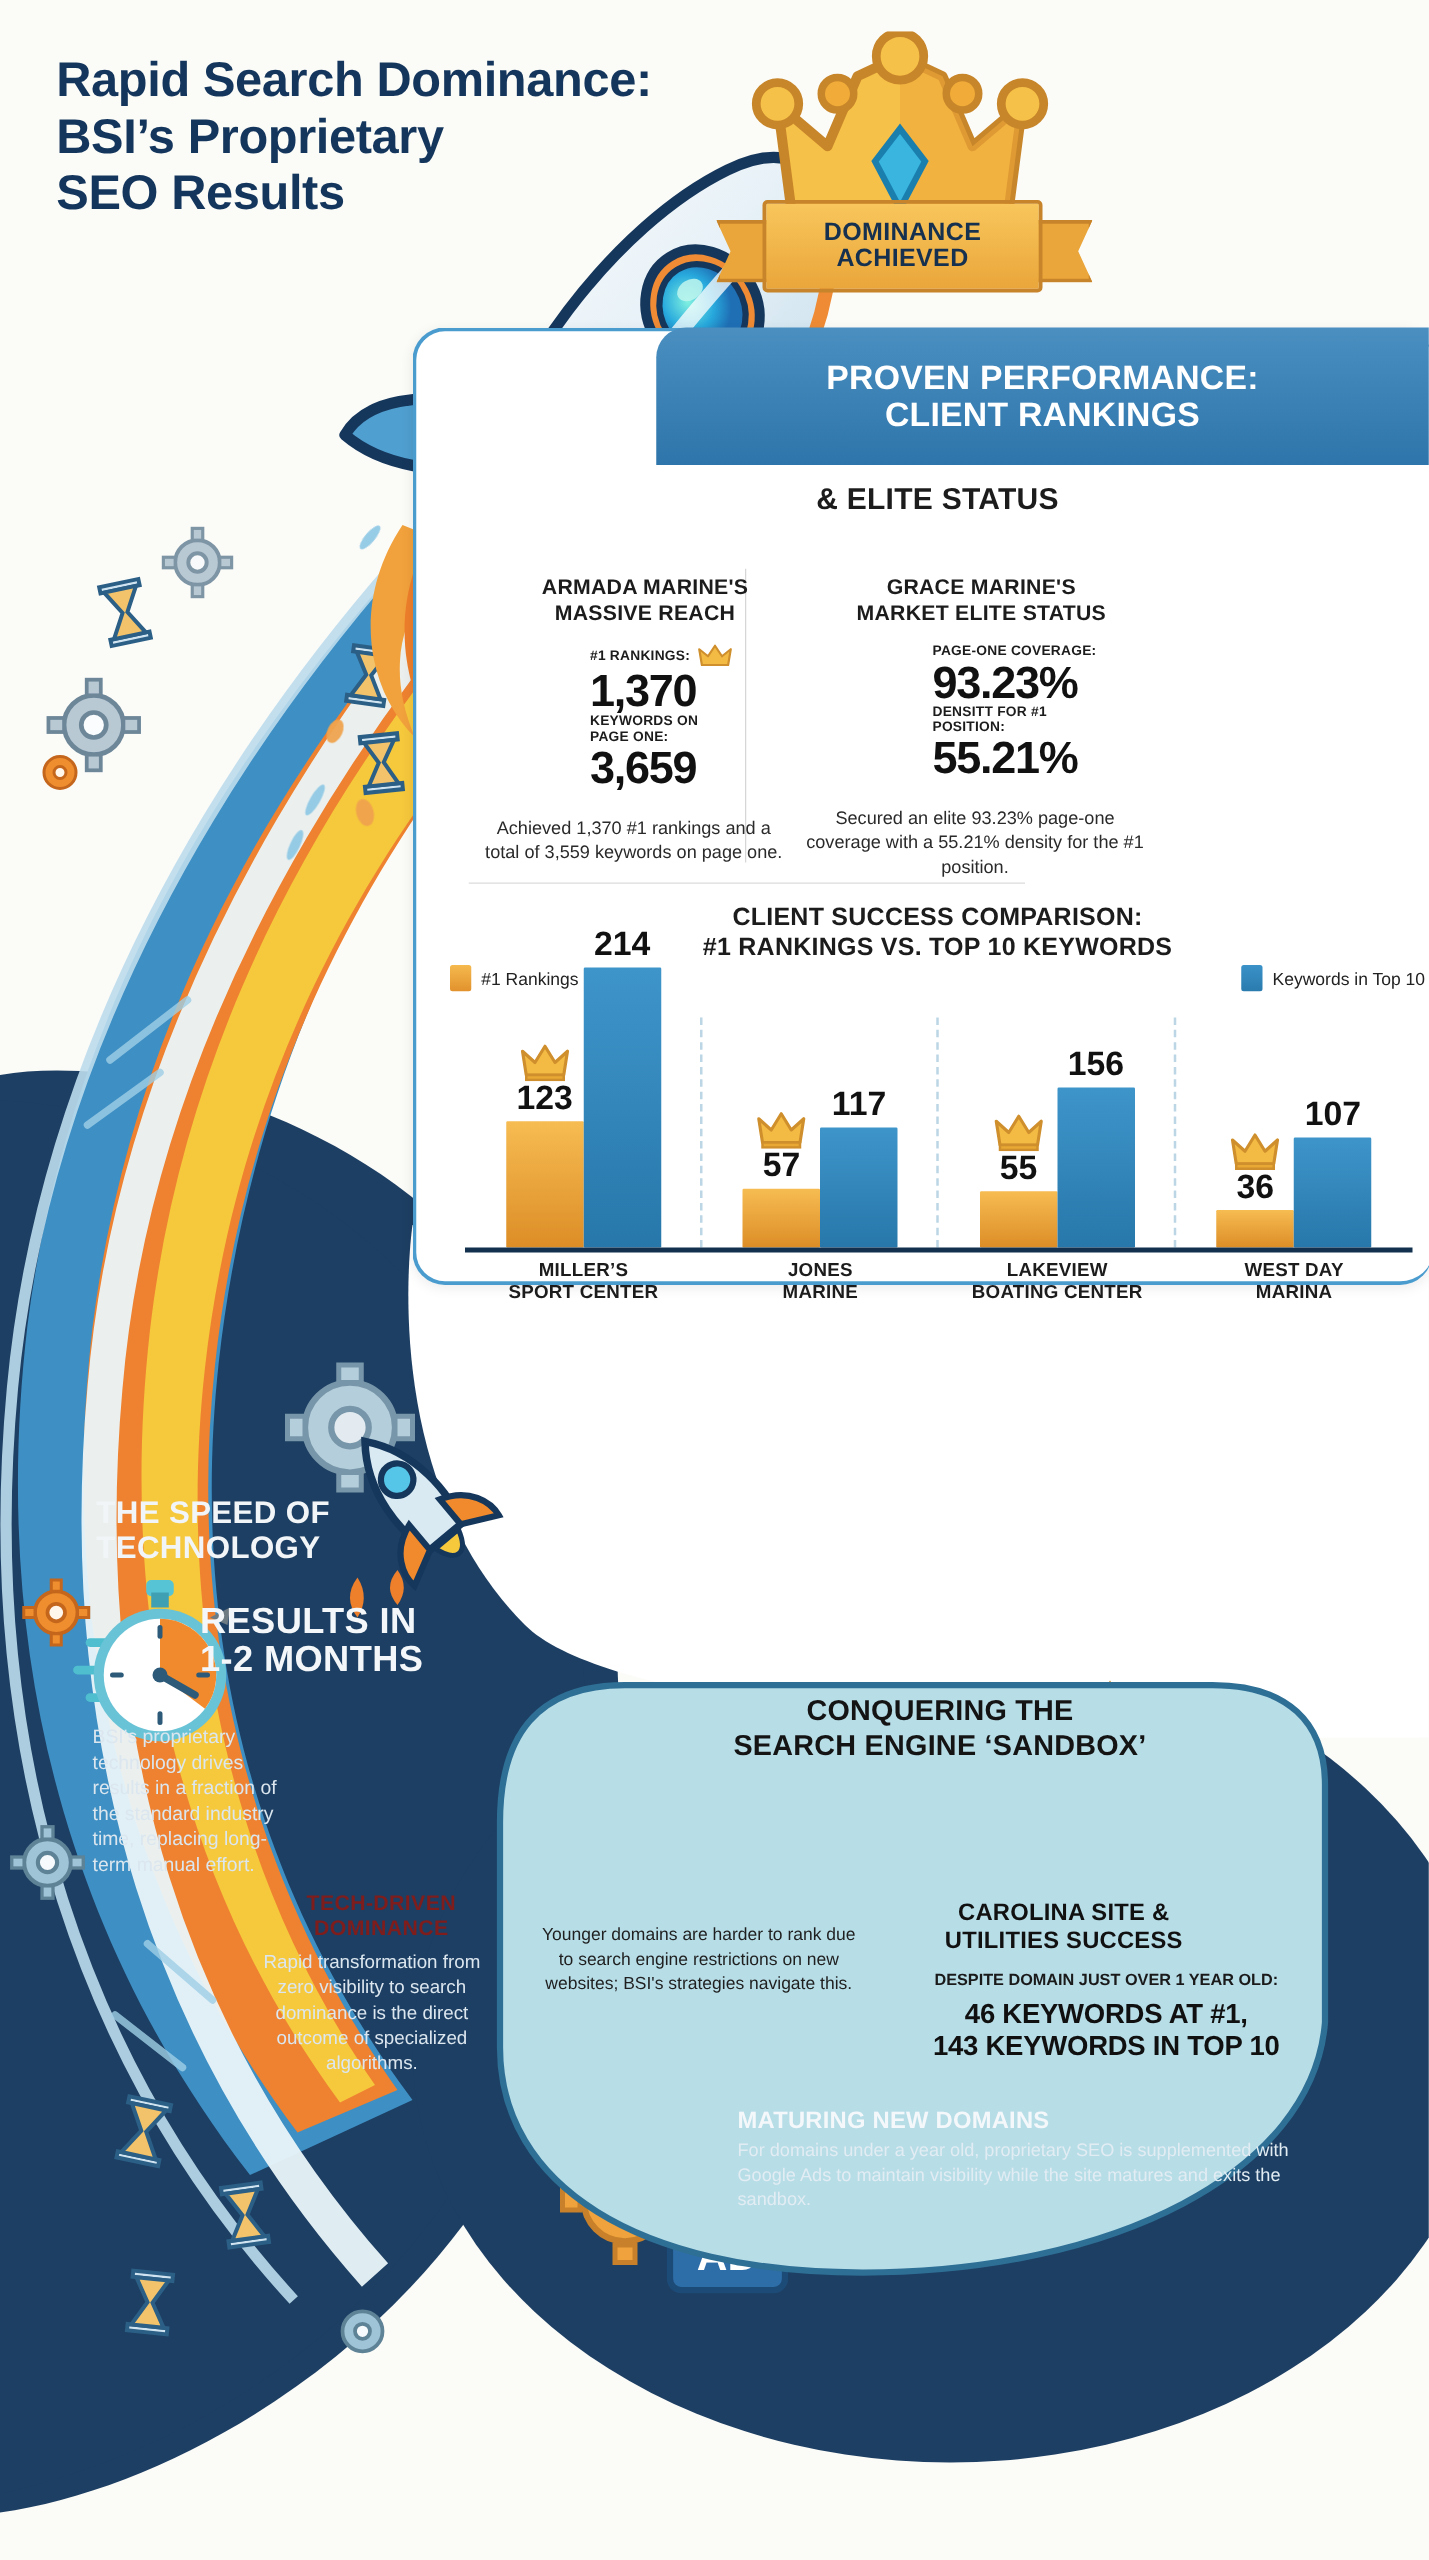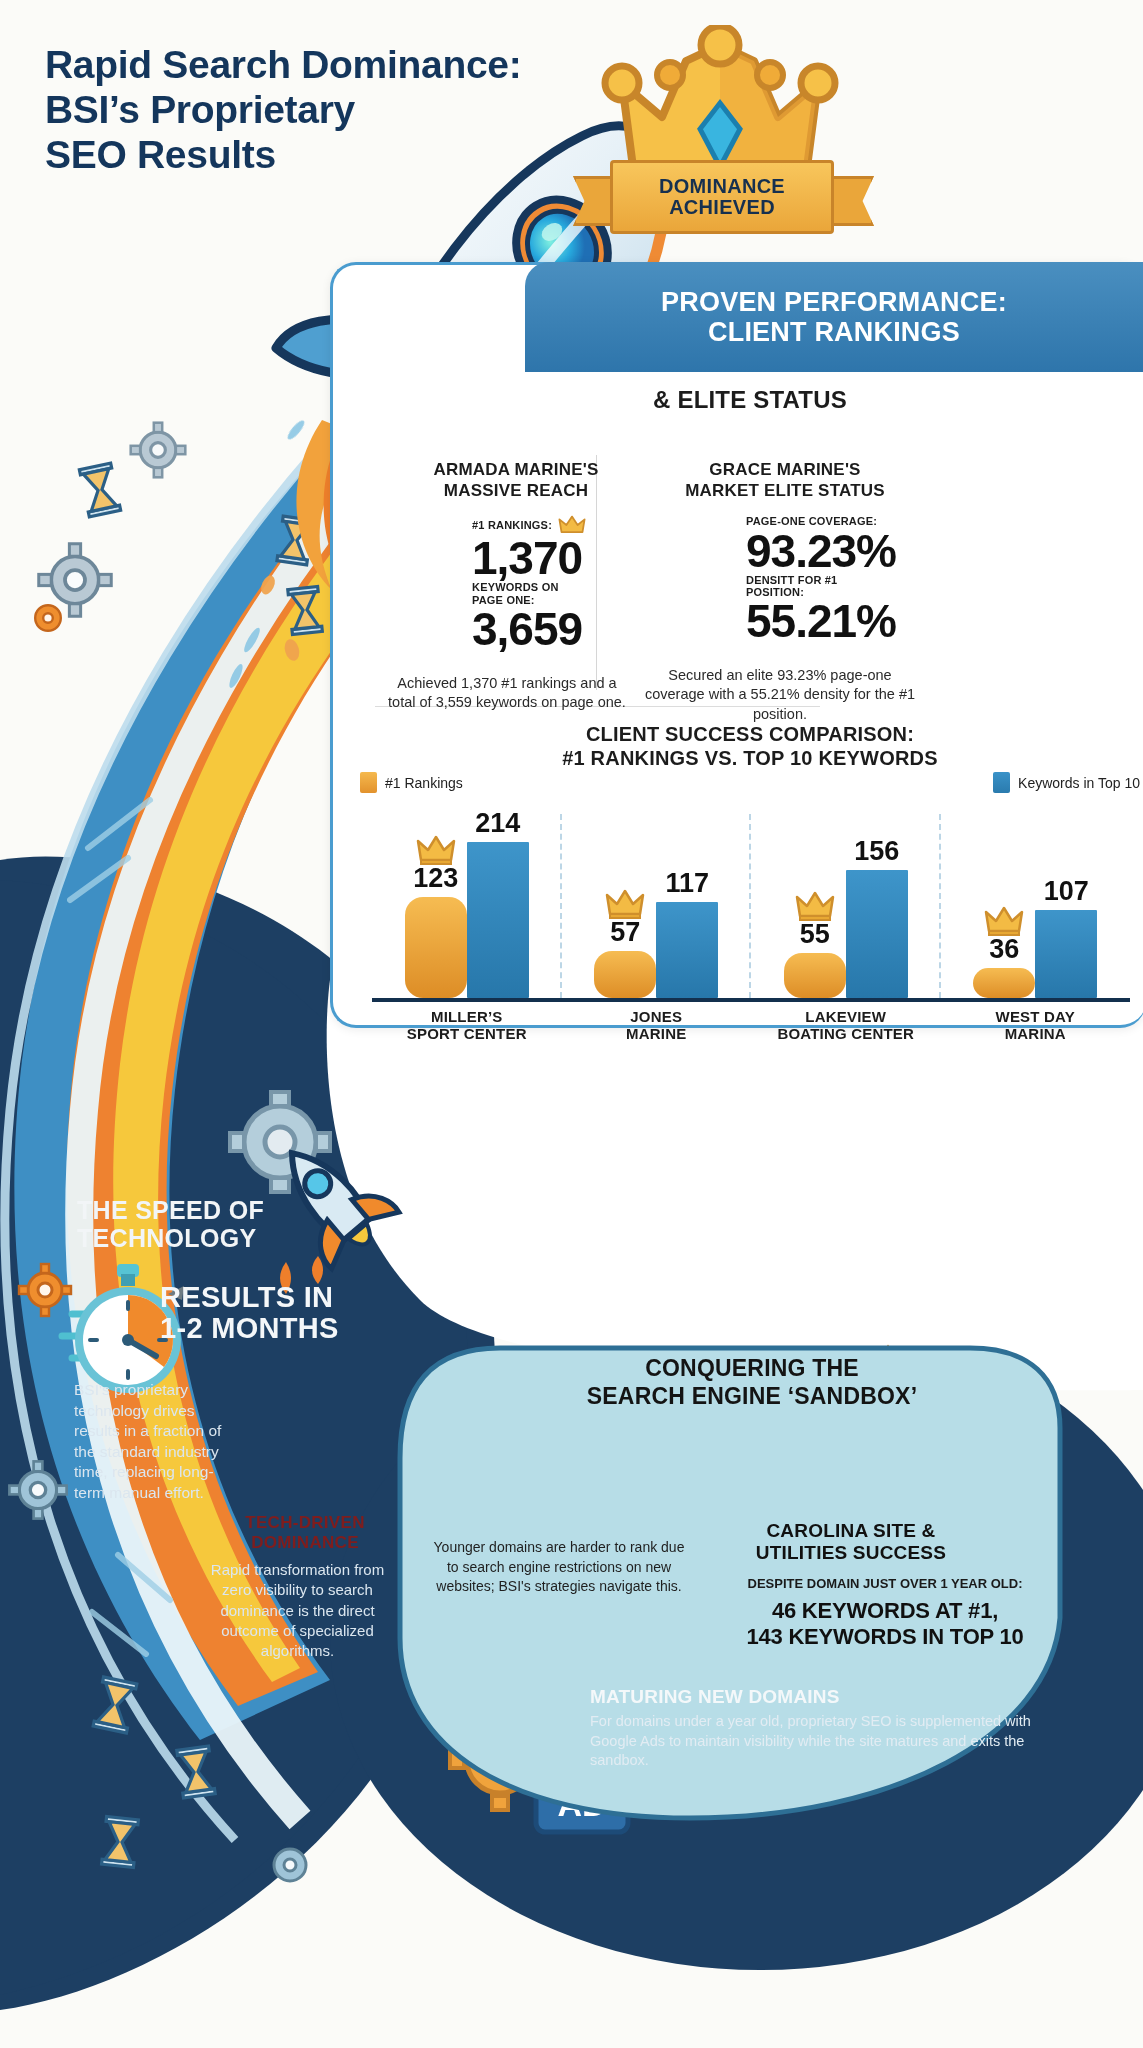--- a/index.html
+++ b/index.html
@@ -60,21 +60,21 @@
   }
 
   .stat-col{position:absolute;top:460px;width:260px;}
   .stat-col .ch{
     font-size:17px;font-weight:bold;color:#1c1c1c;text-align:center;
     line-height:1.22;letter-spacing:.2px;
   }
   .stat-row{display:flex;align-items:center;margin-top:14px;}
   .stat-nums{margin-left:8px;}
   .stat-lbl{font-size:11px;font-weight:bold;color:#1c1c1c;line-height:1.1;letter-spacing:.2px;}
-  .stat-big{font-size:46px;font-weight:bold;color:#111;line-height:1.0;letter-spacing:-1px;}
+  .stat-big{font-size:36px;font-weight:bold;color:#111;line-height:1.0;letter-spacing:-1px;}
   .stat-desc{
     margin-top:16px;font-size:14.5px;color:#2a2a2a;text-align:center;line-height:1.35;
   }
   .vline{position:absolute;left:596px;top:455px;width:1px;height:235px;background:#d6d6d6;}
   .hline{position:absolute;left:375px;top:706px;width:445px;height:1px;background:#dcdcdc;}
 
   
   .chart-title{
     position:absolute;left:360px;top:722px;width:780px;text-align:center;
     font-size:20px;font-weight:bold;color:#1c1c1c;line-height:1.2;letter-spacing:.2px;
@@ -84,21 +84,21 @@
   .sw{width:17px;height:21px;border-radius:2px;}
   .sw.o{background:linear-gradient(180deg,#f5b94e,#e2922d);}
   .sw.b{background:linear-gradient(180deg,#3a92c8,#2a7bae);}
 
   .plot{position:absolute;left:372px;top:800px;width:758px;height:198px;}
   .axis{position:absolute;left:372px;top:998px;width:758px;height:4px;background:#13304e;}
   .groups{position:absolute;inset:0;display:flex;}
   .grp{flex:1;position:relative;display:flex;align-items:flex-end;justify-content:center;gap:0px;}
   .grp .sep{position:absolute;right:0;top:14px;bottom:0;border-left:2px dashed #bcd6e6;}
   .bar{width:62px;position:relative;border-radius:1px;}
-  .bar.o{background:linear-gradient(180deg,#f6bc52,#dd8d26);border-radius:18px;}
+  .bar.o{background:linear-gradient(180deg,#f6bc52,#dd8d26);}
   .bar.b{background:linear-gradient(180deg,#3e95ca,#2777aa);}
   .bval{position:absolute;left:50%;transform:translateX(-50%);top:-34px;
     font-size:27px;font-weight:bold;color:#111;}
   .bcrown{position:absolute;left:50%;transform:translateX(-50%);}
   .xlabels{position:absolute;left:372px;top:1008px;width:758px;display:flex;}
   .xlab{flex:1;text-align:center;font-size:15px;font-weight:bold;color:#1c1c1c;line-height:1.16;letter-spacing:.2px;}
 
   
   .tech-h{
     position:absolute;left:77px;top:1196px;width:300px;
@@ -576,21 +576,21 @@
   <div class="plot">
     <div class="groups" id="bar-groups">
         <div class="grp">
           <div class="bar o" style="height: 101px;">
             <svg class="bcrown" width="40" height="30" viewBox="0 0 40 30" style="top:-62px">
               <path d="M 5 25 L 2 6 L 12 15 L 20 2 L 28 15 L 38 6 L 35 25 Z" fill="#f3bb44" stroke="#cf8f2c" stroke-width="2.5" stroke-linejoin="round"></path>
               <rect x="5" y="25" width="30" height="4" fill="#e8a833" stroke="#cf8f2c" stroke-width="2"></rect>
             </svg>
             <span class="bval">123</span>
           </div>
-          <div class="bar b" style="height: 156px;">
+          <div class="bar b" style="height: 224px;">
             <span class="bval">214</span>
           </div>
           <div class="sep"></div>
         </div>
         <div class="grp">
           <div class="bar o" style="height: 47px;">
             <svg class="bcrown" width="40" height="30" viewBox="0 0 40 30" style="top:-62px">
               <path d="M 5 25 L 2 6 L 12 15 L 20 2 L 28 15 L 38 6 L 35 25 Z" fill="#f3bb44" stroke="#cf8f2c" stroke-width="2.5" stroke-linejoin="round"></path>
               <rect x="5" y="25" width="30" height="4" fill="#e8a833" stroke="#cf8f2c" stroke-width="2"></rect>
             </svg>

